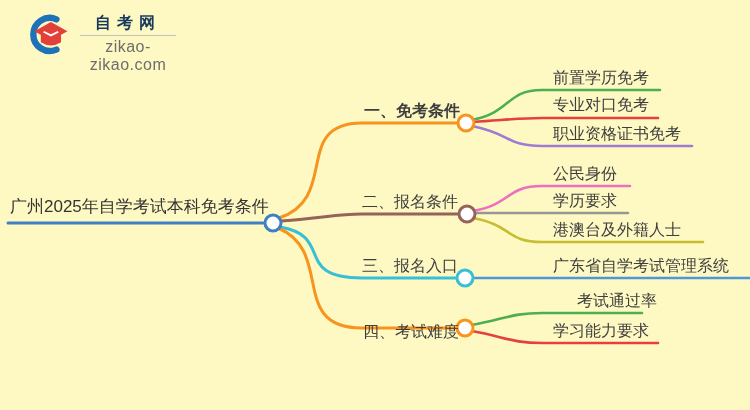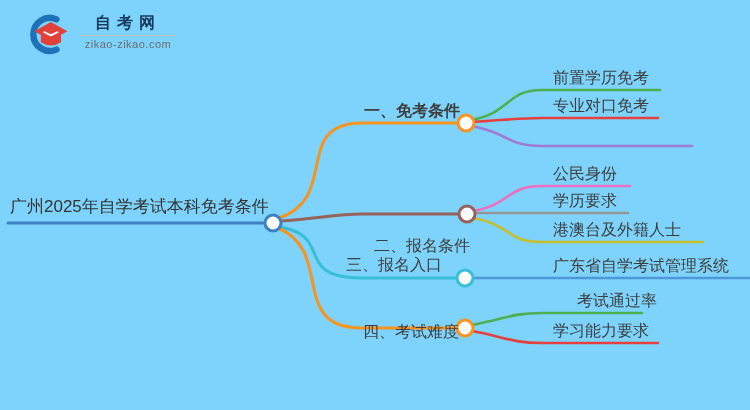--- a/index.html
+++ b/index.html
@@ -1,26 +1,26 @@
 <!DOCTYPE html>
 <html><head>
 <meta charset="utf-8">
 <style>
   html,body{margin:0;padding:0;background:#fff;}
   #stage{
-    position:relative;width:750px;height:410px;background:#7dd3fc;overflow:hidden;
+    position:relative;width:750px;height:410px;background:#fef9c3;overflow:hidden;
     font-family:"Liberation Sans","DejaVu Sans",sans-serif;
   }
   
   .logo{position:absolute;left:28px;top:10px;width:150px;height:48px;cursor:pointer;}
   .logo-icon{position:absolute;left:0;top:2px;width:44px;height:44px;}
   .logo-text{position:absolute;left:52px;top:2px;width:96px;text-align:center;}
   .logo-title{font-size:16px;font-weight:bold;color:#17395c;letter-spacing:6px;line-height:22px;}
   .logo-divider{height:1px;background:#c2c2c2;margin:1px 0 2px 0;}
-  .logo-domain{font-size:11px;color:#6d6d6d;letter-spacing:0.5px;}
+  .logo-domain{font-size:16px;color:#6d6d6d;letter-spacing:0.5px;}
   
   svg.map{position:absolute;left:0;top:0;}
   .lbl{
     position:absolute;white-space:nowrap;color:#3e3e3e;
     font-size:16px;line-height:20px;
   }
   .lbl.root{font-size:17px;color:#333;}
 </style>
 </head>
 <body>
@@ -69,27 +69,28 @@
       <circle cx="467" cy="214" r="8" fill="#ffffff" stroke-width="3" stroke="#96635B"></circle>
       <circle cx="465" cy="278" r="8" fill="#ffffff" stroke-width="3" stroke="#38BFD8"></circle>
       <circle cx="465" cy="328" r="8" fill="#ffffff" stroke-width="3" stroke="#F7941E"></circle>
     </g>
   </svg>
 
   <div class="lbl root" style="left:10px;top:197px;">广州2025年自学考试本科免考条件</div>
 
   <div class="lbl" style="left:364px;top:101px;font-weight:bold;">一、免考条件</div>
   <div class="lbl" style="left:553px;top:68px;">前置学历免考</div>
-  <div class="lbl" style="left:553px;top:96px;">专业对口免考</div>
+  <div class="lbl" style="left:553px;top:96px;font-family:Liberation Mono, monospace;">专业对口免考</div>
+  <div class="lbl" style="left:553px;top:124px;">职业资格证书免考</div>
 
-  <div class="lbl" style="left:374px;top:192px;margin-top:44px;">二、报名条件</div>
+  <div class="lbl" style="left:362px;top:192px;">二、报名条件</div>
   <div class="lbl" style="left:553px;top:164px;">公民身份</div>
   <div class="lbl" style="left:553px;top:220px;">港澳台及外籍人士</div>
   <div class="lbl" style="left:553px;top:191px;">学历要求</div>
 
-  <div class="lbl" style="left:346px;top:256px;font-family:Liberation Mono, monospace;">三、报名入口</div>
+  <div class="lbl" style="left:362px;top:256px;">三、报名入口</div>
   <div class="lbl" style="left:553px;top:256px;">广东省自学考试管理系统</div>
 
   <div class="lbl" style="left:363px;top:322px;">四、考试难度</div>
   <div class="lbl" style="left:553px;top:291px;margin-left:24px;">考试通过率</div>
   <div class="lbl" style="left:553px;top:321px;">学习能力要求</div>
 
 </div>
 
 </body></html>

